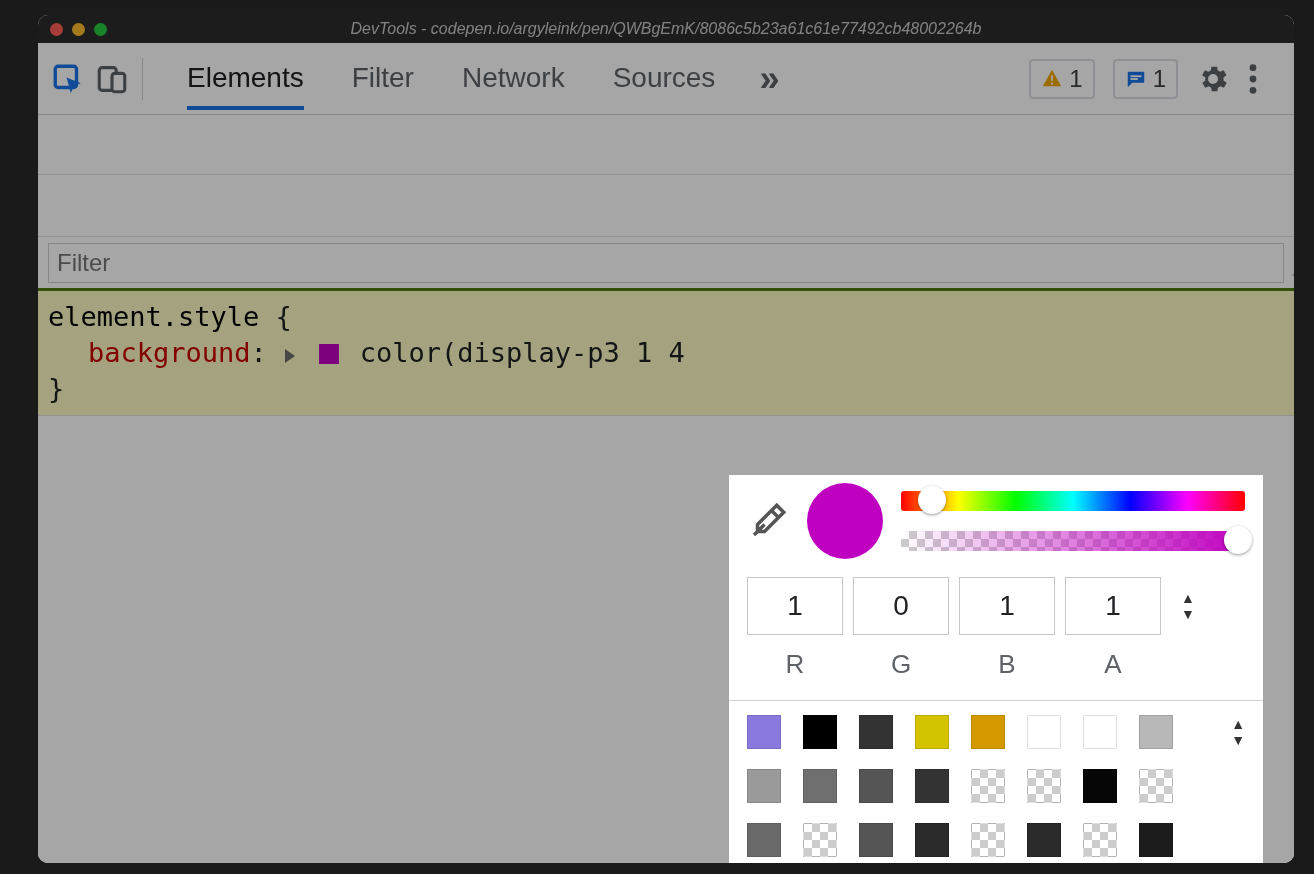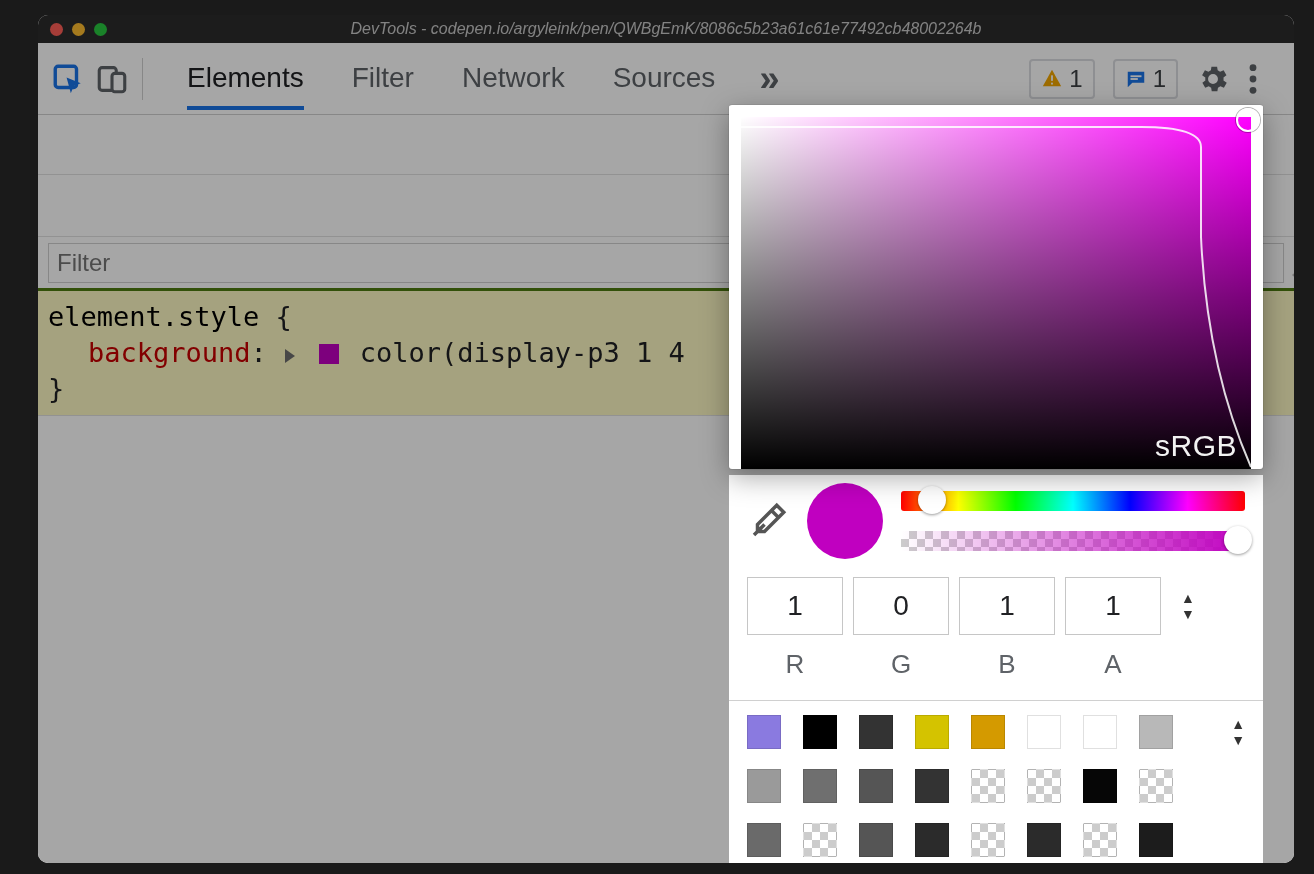--- a/index.html
+++ b/index.html
@@ -442,23 +442,14 @@
           <div class="sw checker"></div>
           <div class="sw" style="background: rgb(28, 28, 28);"></div>
         </div>
     </div>
   </div>
 
   <div class="overflow-handle"></div>
 
   <div class="dim"></div>
 
-  <div class="popover">
-    <div class="spectrum">
-      <svg class="gamut-line" viewBox="0 0 510 352" preserveAspectRatio="none">
-        <path d="M 0 10 L 400 10 Q 460 10 460 30 L 460 120 Q 466 250 510 350" stroke="rgba(255,255,255,.85)" stroke-width="2" fill="none"></path>
-      </svg>
-      <div class="spectrum-cursor"></div>
-      <div class="srgb-label">sRGB</div>
-    </div>
-  </div>
 
 </div>
 
 </body></html>

